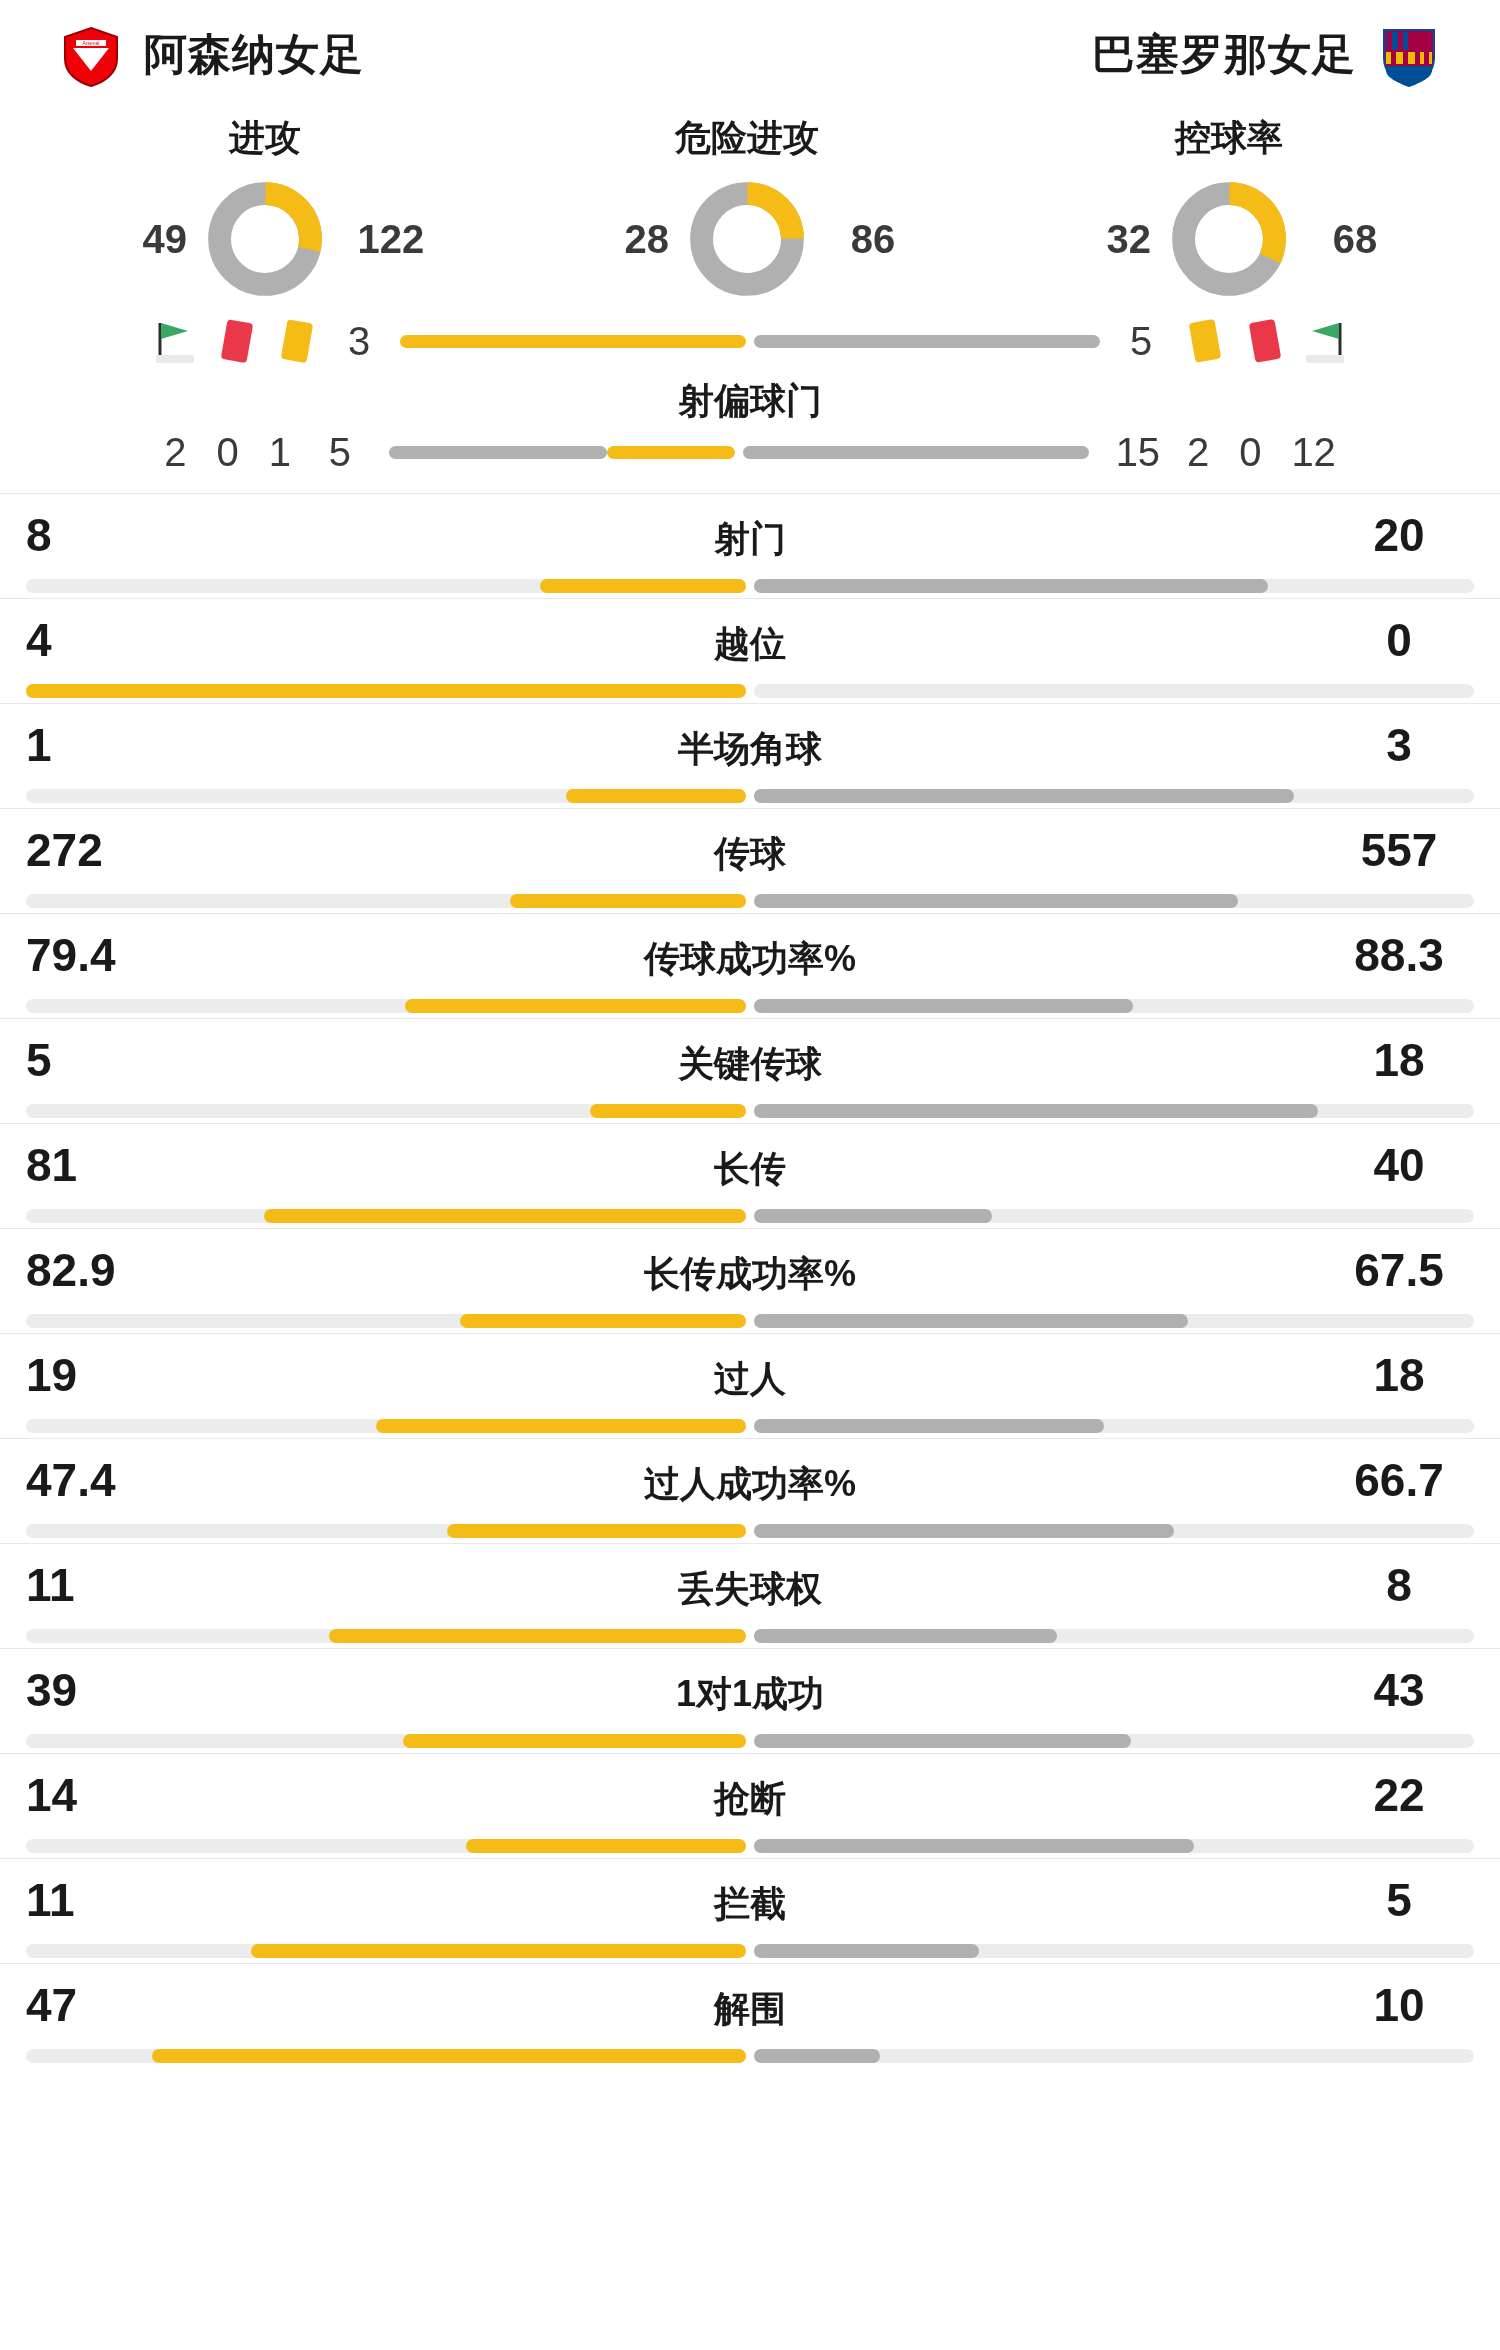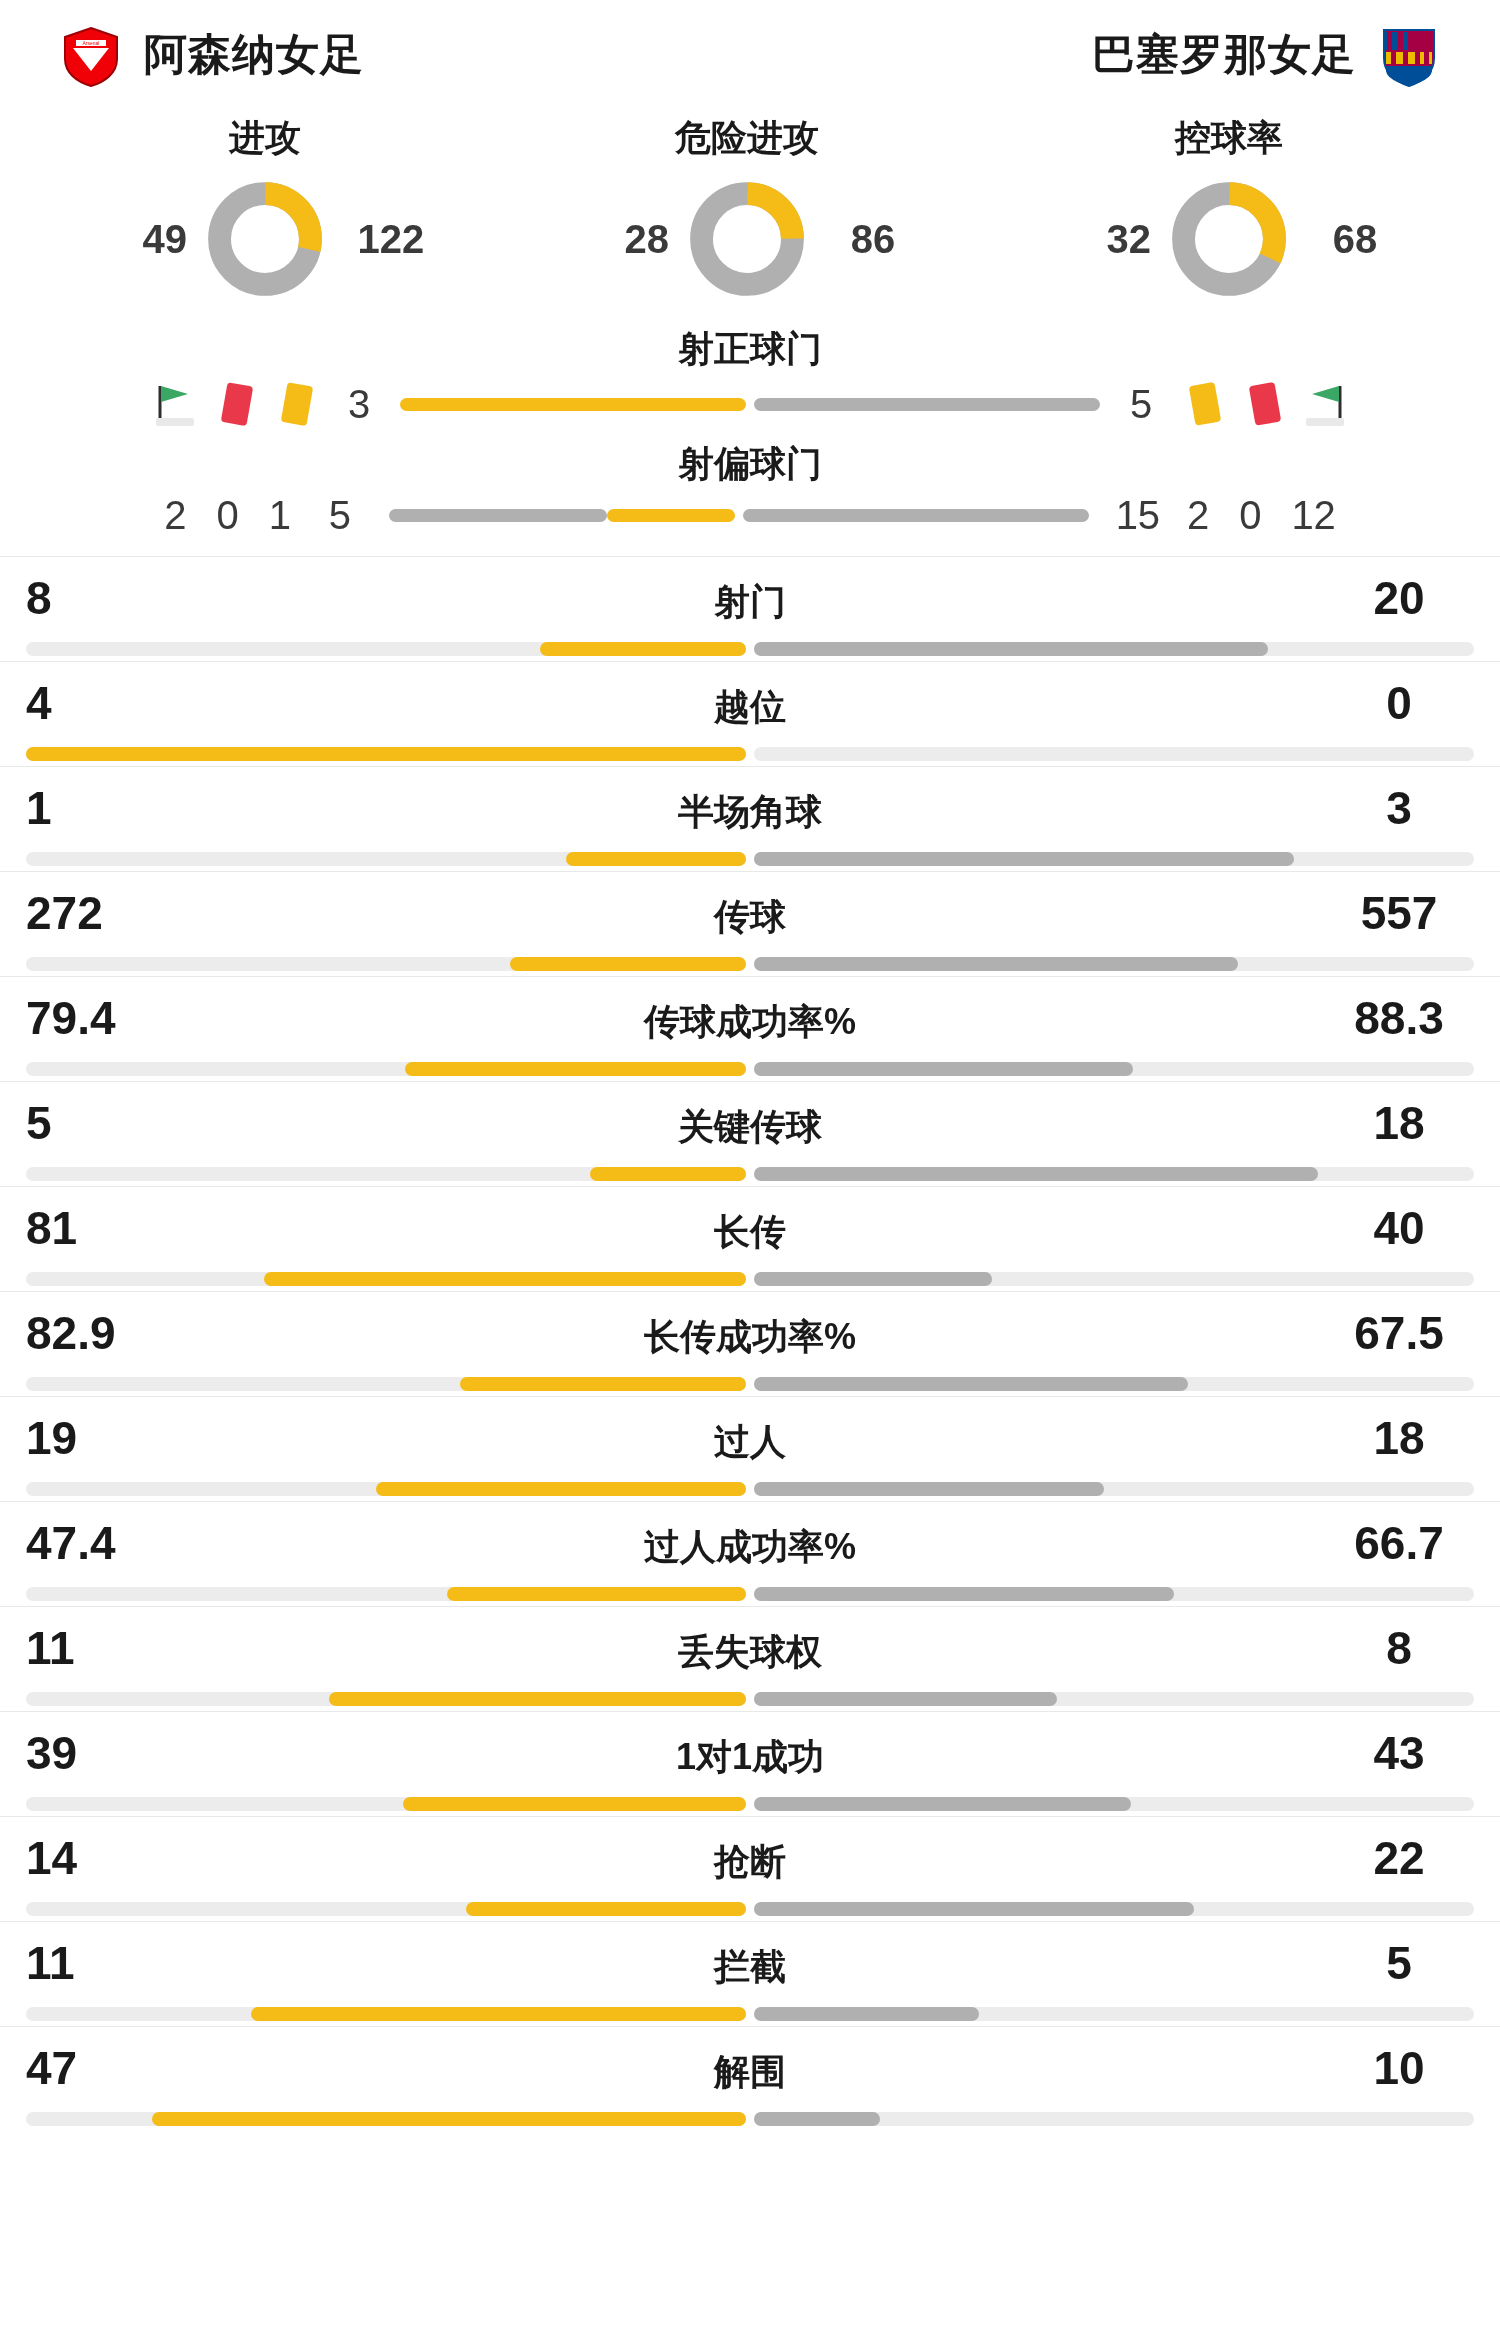--- a/index.html
+++ b/index.html
@@ -227,21 +227,20 @@
         </svg>
       </span>
       <span class="donut-val right">68</span>
     </div>
   </div>
 
 </div>
 
 <div class="mid-section">
 
-  <div class="mid-title">射正球门</div>
 
   <div class="icon-bar-row">
     <div class="icon-group">
       <span class="icon">
         <svg viewBox="0 0 44 52" width="44" height="52">
           <path d="M6 8 L6 44" stroke="#2e2e2e" stroke-width="3" fill="none"></path>
           <path d="M7 8 L34 16 L7 24 Z" fill="#3aa864"></path>
           <rect x="2" y="40" width="38" height="8" rx="2" fill="#e9e9e9"></rect>
         </svg>
       </span>

